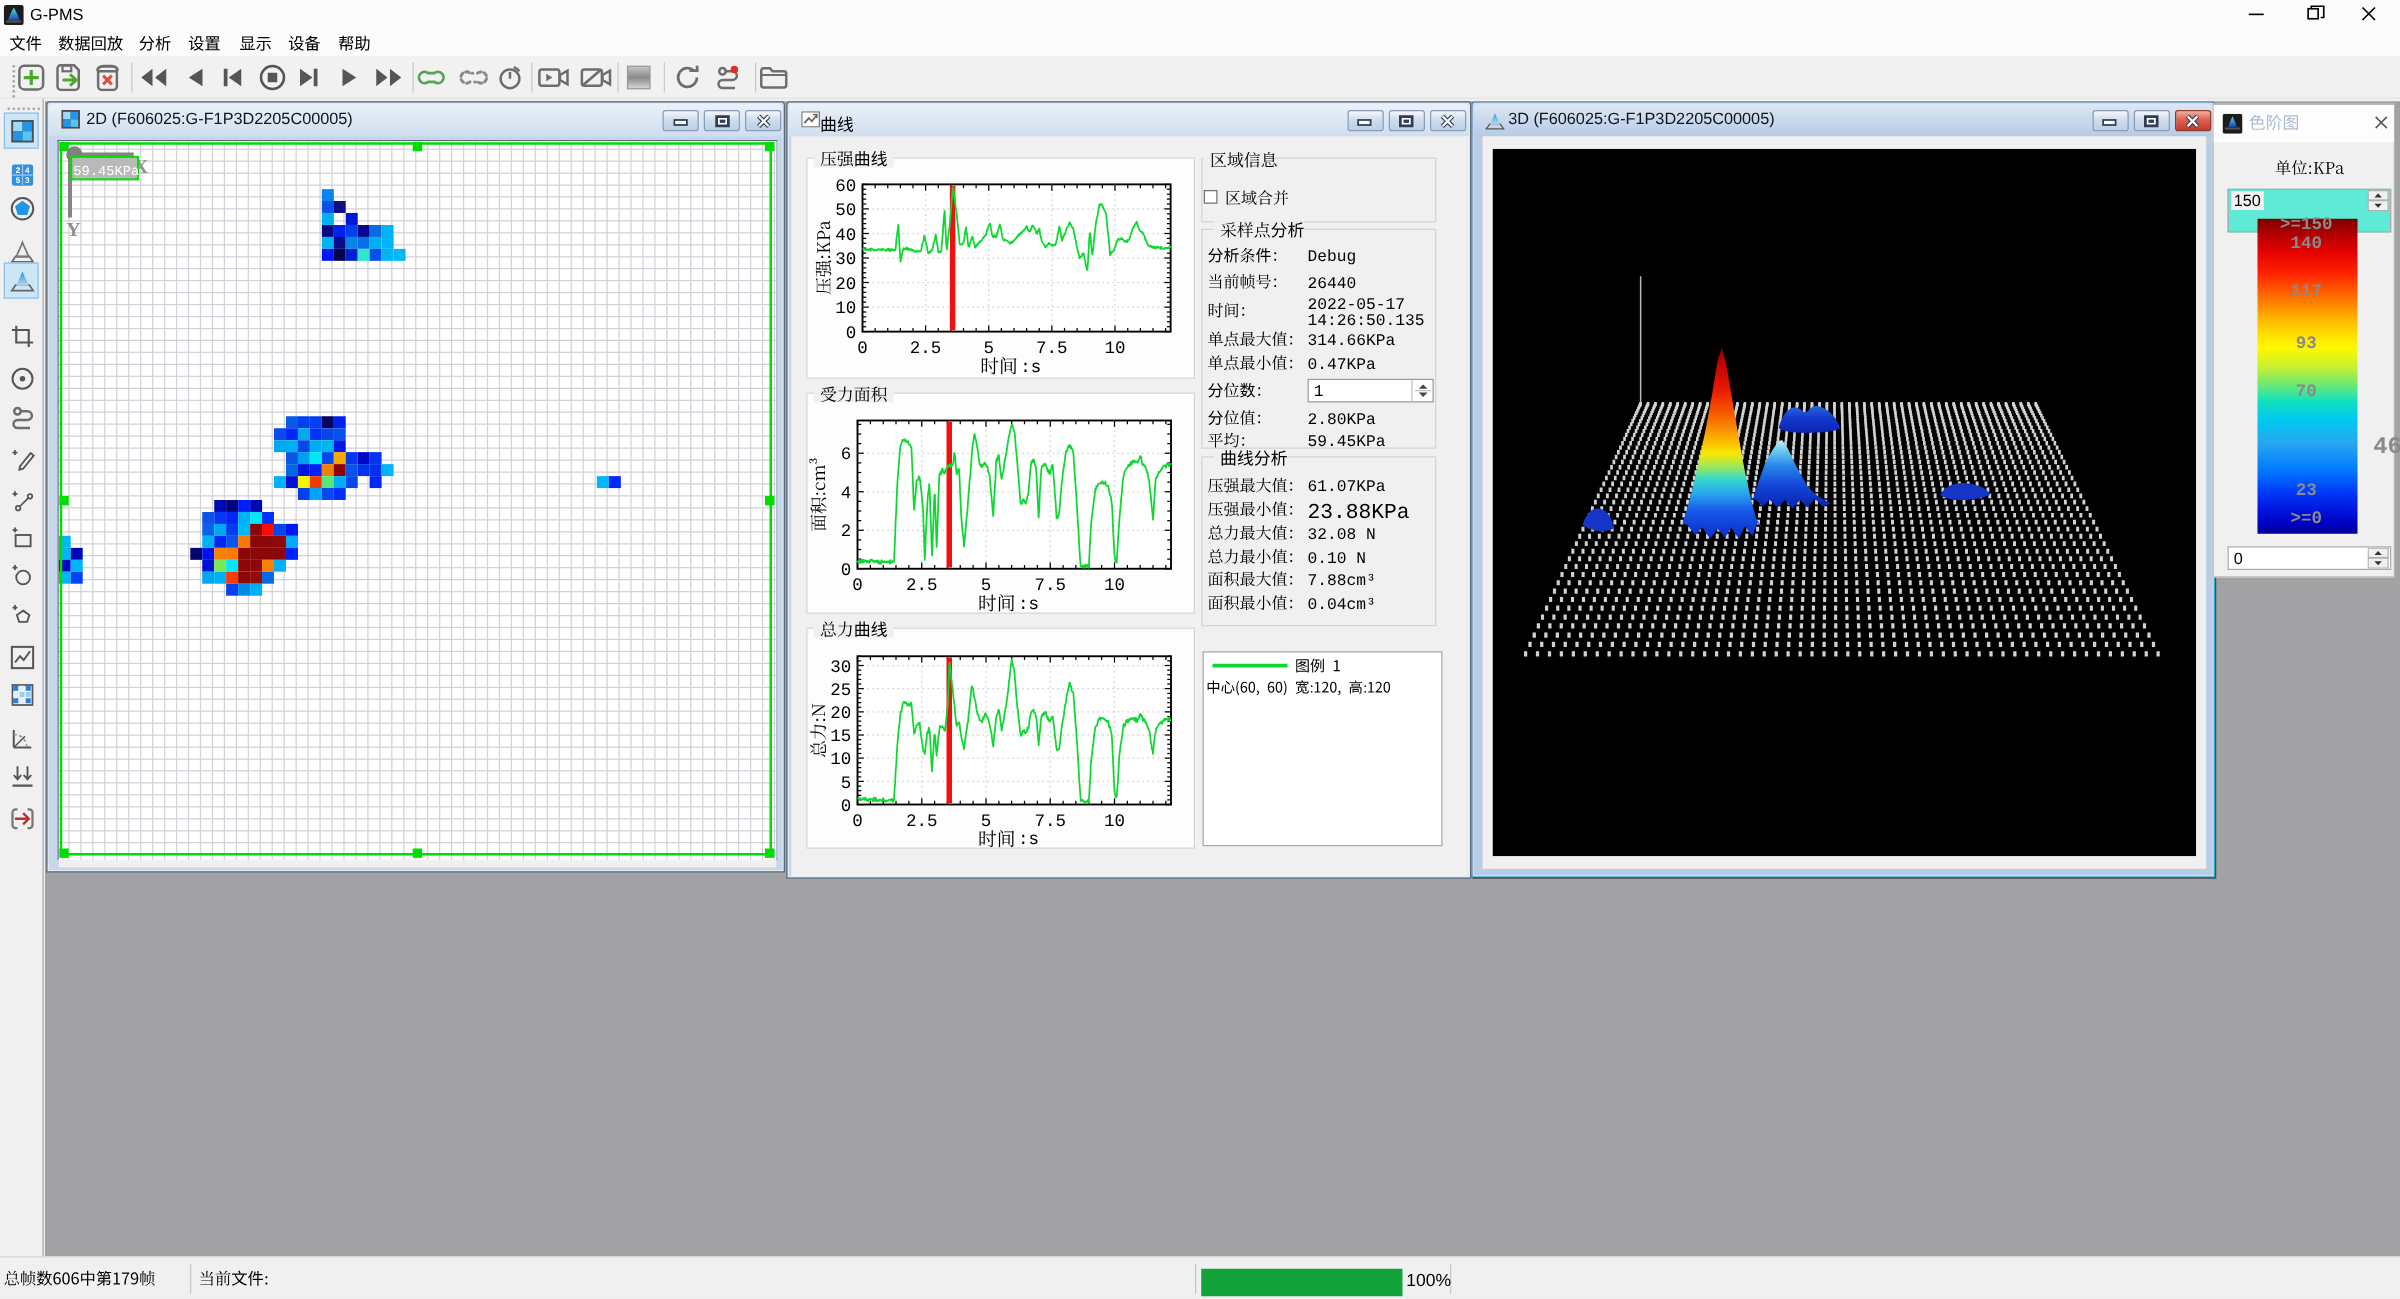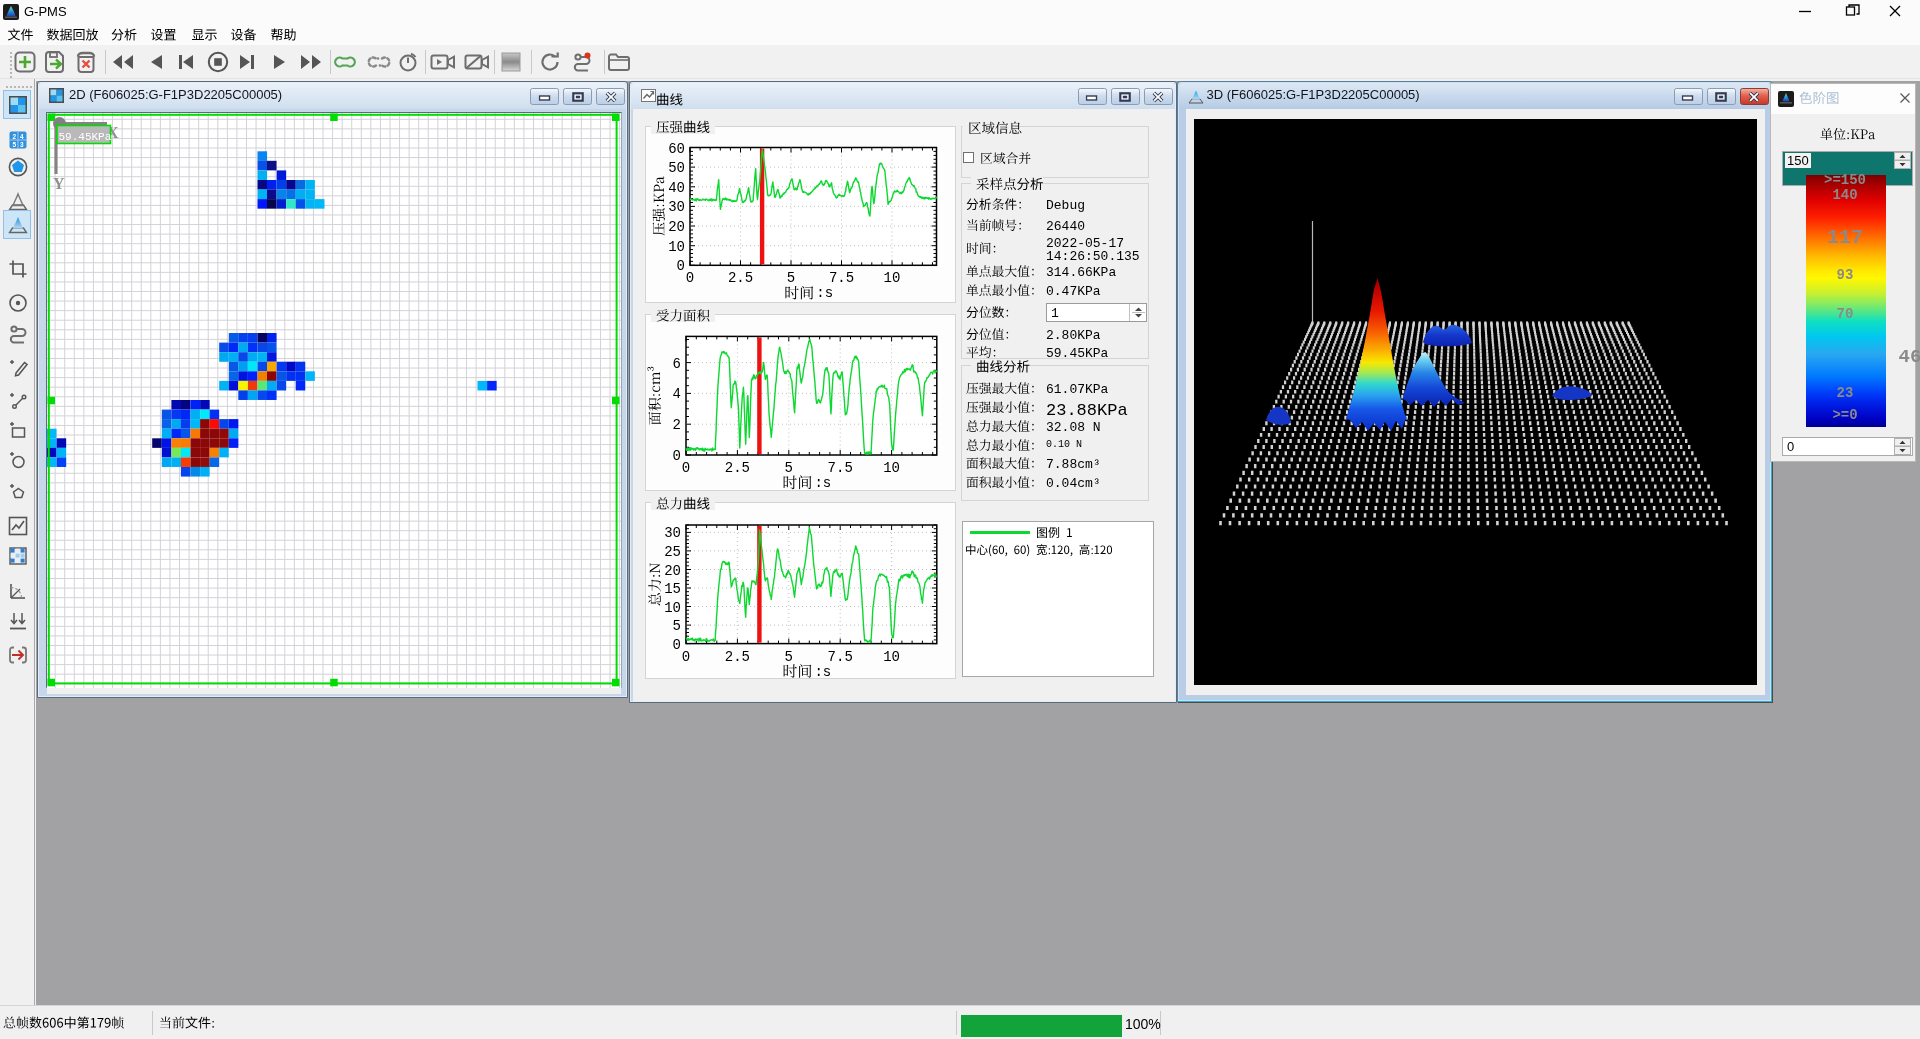--- a/index.html
+++ b/index.html
@@ -966,21 +966,21 @@
 <div class="abs mono" style="left:1046px;top:219px;font-size:13px;color:#000">26440</div>
 <div class="abs mono" style="left:1046px;top:236px;font-size:13px;color:#000">2022-05-17</div>
 <div class="abs mono" style="left:1046px;top:249px;font-size:13px;color:#000">14:26:50.135</div>
 <div class="abs mono" style="left:1046px;top:265px;font-size:13px;color:#000">314.66KPa</div>
 <div class="abs mono" style="left:1046px;top:284px;font-size:13px;color:#000">0.47KPa</div>
 <div class="abs mono" style="left:1046px;top:328px;font-size:13px;color:#000">2.80KPa</div>
 <div class="abs mono" style="left:1046px;top:346px;font-size:13px;color:#000">59.45KPa</div>
 <div class="abs mono" style="left:1046px;top:382px;font-size:13px;color:#000">61.07KPa</div>
 <div class="abs mono" style="left:1046px;top:401px;font-size:17px;color:#000">23.88KPa</div>
 <div class="abs mono" style="left:1046px;top:420px;font-size:13px;color:#000">32.08 N</div>
-<div class="abs mono" style="left:1046px;top:439px;font-size:10px;color:#000">0.10 N</div>
+<div class="abs mono" style="left:1046px;top:439px;font-size:13px;color:#000">0.10 N</div>
 <div class="abs mono" style="left:1046px;top:457px;font-size:13px;color:#000">7.88cm³</div>
 <div class="abs mono" style="left:1046px;top:476px;font-size:13px;color:#000">0.04cm³</div>
 <div class="abs" style="left:970px;top:531px;width:60px;height:3px;background:#0cd830"></div>
 <div class="win" style="left:1176.5px;top:81px;width:595px;height:621px;border-color:#56809e #29b2d6 #29b2d6 #56809e;background:#b9cde7;box-shadow:1px 1px 0 #4a4a4a, inset 0 0 0 1px rgba(255,255,255,.35)">
     <div class="tbar" style="background:linear-gradient(#dde8f4,#b5cbe5)"></div>
 <svg class="abs" style="left:10px;top:8px" width="16" height="14">
       <path d="M1 13 l3-4 h8 l3 4 Z" fill="none" stroke="#555"></path>
       <path d="M8 0.5 C9.3 3.5 10.8 6.5 12 9.5 L4 9.5 C5.2 6.5 6.7 3.5 8 0.5Z" fill="url(#cngrad)"></path>
     </svg>
 <div class="wtitle" style="left:29px">3D (F606025:G-F1P3D2205C00005)</div>
@@ -1089,21 +1089,21 @@
 <div class="abs" style="left:1770px;top:83px;width:146px;height:379px;background:#f0f0f0;border:1px solid #b8b8b8">
 <div class="abs" style="left:0;top:0;width:144px;height:30px;background:#fdfdfd"></div>
 <svg class="abs" style="left:7px;top:6.5px" width="16" height="16">
       <rect width="16" height="16" rx="2" fill="#1c1c1c"></rect>
       <path d="M8 2 C9 4.5 10.3 7 11.5 10.5 L4.5 10.5 C5.7 7 7 4.5 8 2Z" fill="url(#pkgrad)"></path>
       <rect x="2" y="11" width="12" height="1.6" fill="#555"></rect>
     </svg>
 <svg class="abs" style="left:128px;top:8px" width="12" height="12">
       <path d="M1.5 1.5 L10.5 10.5 M10.5 1.5 L1.5 10.5" stroke="#555" stroke-width="1.2"></path>
     </svg>
-<div class="abs" style="left:11px;top:67px;width:131px;height:35px;background:#0f766e;border:1px solid #ababab">
+<div class="abs" style="left:11px;top:67px;width:131px;height:35px;background:#5eead4;border:1px solid #ababab">
  <div class="abs" style="left:2px;top:1px;width:26px;height:15px;background:#f2f2f2;font-size:13px;padding-left:2px">150</div>
  <div class="abs" style="left:111px;top:0px;width:18px;height:17px">
   <svg width="18" height="17">
           <rect x="0.5" y="0.5" width="16" height="7.5" fill="#f0f0f0" stroke="#b0b0b0"></rect>
           <rect x="0.5" y="8.5" width="16" height="8" fill="#f0f0f0" stroke="#b0b0b0"></rect>
           <path d="M5.5 6 l3-3.2 3 3.2z" fill="#333"></path>
           <path d="M5.5 11 l3 3.2 3-3.2z" fill="#333"></path>
         </svg></div>
 </div>
 <div class="abs" style="left:35px;top:91px;width:80px;height:252px;background:linear-gradient(#7c0000,#a80000 4%,#e00000 10%,#ff2000 17%,#ff7000 25%,#ffb800 32%,#ffe800 38%,#fff800 41%,#c8f030 47%,#68e878 53%,#10e0c0 58%,#00c8f0 64%,#28a8f0 71%,#0078ff 80%,#0038f8 87%,#0018e0 92%,#0000c0 97%,#000092)"></div>
@@ -1113,21 +1113,21 @@
   <svg width="18" height="17">
           <rect x="0.5" y="0.5" width="16" height="7.5" fill="#f0f0f0" stroke="#b0b0b0"></rect>
           <rect x="0.5" y="8.5" width="16" height="8" fill="#f0f0f0" stroke="#b0b0b0"></rect>
           <path d="M5.5 6 l3-3.2 3 3.2z" fill="#333"></path>
           <path d="M5.5 11 l3 3.2 3-3.2z" fill="#333"></path>
         </svg></div>
 </div>
 </div>
 <div class="abs mono" style="left:1845px;top:172px;transform:translateX(-50%);font-size:14px;font-weight:bold;color:#8a8a8a">&gt;=150</div>
 <div class="abs mono" style="left:1845px;top:187px;transform:translateX(-50%);font-size:14px;font-weight:bold;color:#8a8a8a">140</div>
-<div class="abs mono" style="left:1845px;top:226px;transform:translateX(-50%);font-size:20px;font-weight:bold;color:#8a8a8a">117</div>
+<div class="abs mono" style="left:1845px;top:226px;transform:translateX(-50%);font-size:14px;font-weight:bold;color:#8a8a8a">117</div>
 <div class="abs mono" style="left:1845px;top:267px;transform:translateX(-50%);font-size:14px;font-weight:bold;color:#8a8a8a">93</div>
 <div class="abs mono" style="left:1845px;top:306px;transform:translateX(-50%);font-size:14px;font-weight:bold;color:#8a8a8a">70</div>
 <div class="abs mono" style="left:1910px;top:346px;transform:translateX(-50%);font-size:19px;font-weight:bold;color:#8a8a8a">46</div>
 <div class="abs mono" style="left:1845px;top:385px;transform:translateX(-50%);font-size:14px;font-weight:bold;color:#8a8a8a">23</div>
 <div class="abs mono" style="left:1845px;top:407px;transform:translateX(-50%);font-size:14px;font-weight:bold;color:#8a8a8a">&gt;=0</div>
 <div class="abs" style="left:0;top:1005px;width:1920px;height:34px;background:#f0f0f0;border-top:1px solid #d5d5d5">
 <div class="abs" style="left:152px;top:5px;width:1px;height:24px;background:#c8c8c8"></div>
 <div class="abs" style="left:956px;top:5px;width:1px;height:24px;background:#c8c8c8"></div>
 <div class="abs" style="left:1160px;top:5px;width:1px;height:24px;background:#c8c8c8"></div>
 <div class="abs" style="left:961px;top:9px;width:161px;height:22px;background:#12a43b"></div>

